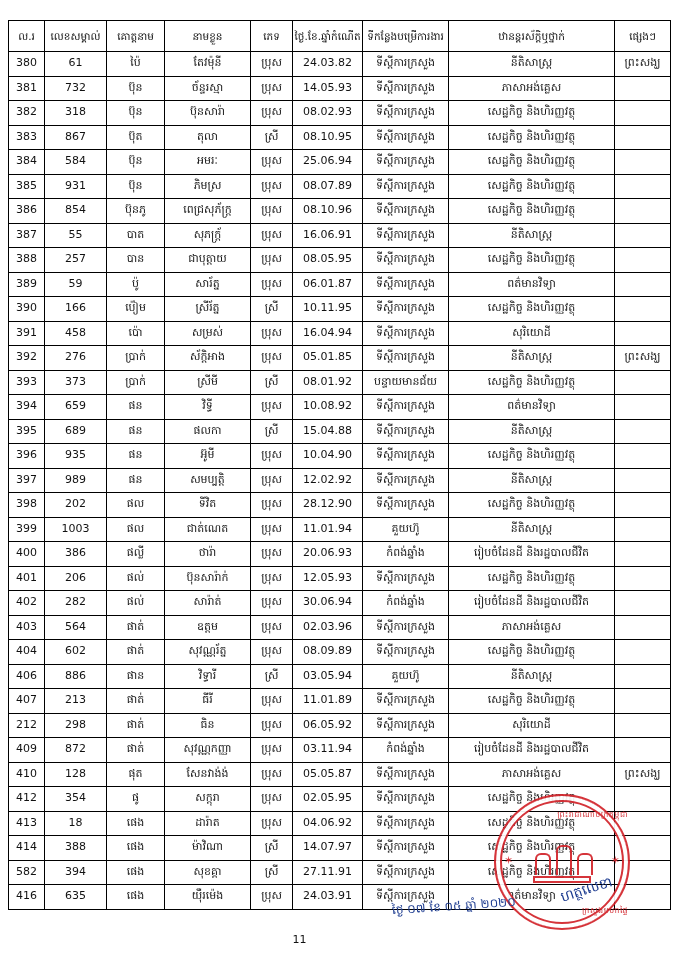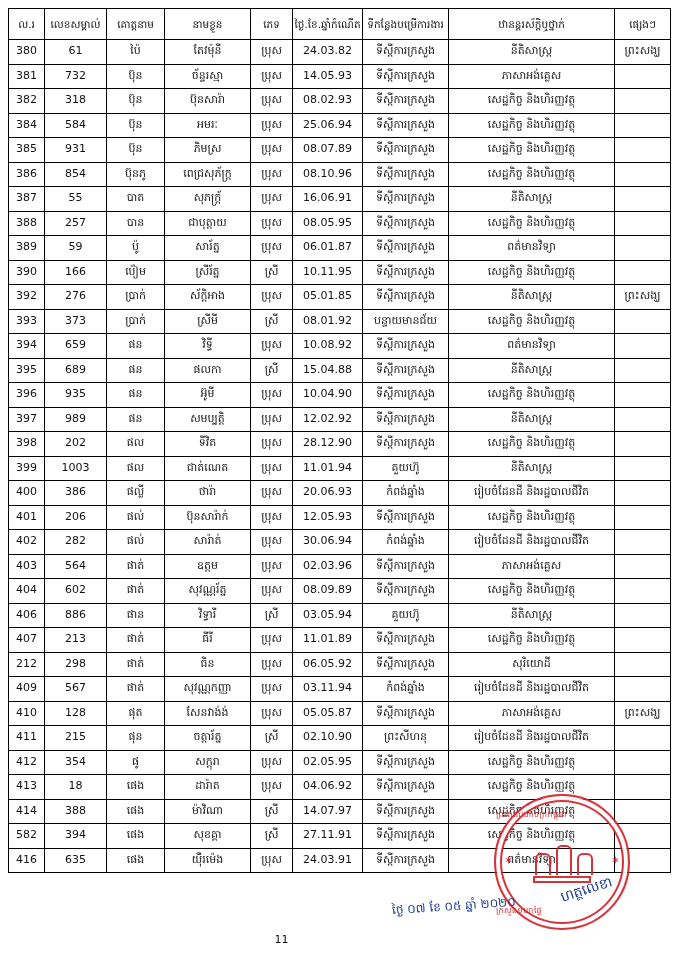--- a/index.html
+++ b/index.html
@@ -13,21 +13,21 @@
     font-family: "DejaVu Sans", "Liberation Sans", sans-serif;
     color: #111;
     position: relative;
     overflow: hidden;
   }
   .page {
     position: relative;
     width: 678px;
     height: 960px;
     box-sizing: border-box;
-    padding: 8px 8px 0 8px;
+    padding: 20px 8px 0 8px;
   }
   table.roster {
     border-collapse: collapse;
     width: 662px;
     table-layout: fixed;
     font-size: 11px;
   }
   table.roster th, table.roster td {
     border: 1px solid #000;
     padding: 1px 2px;
@@ -58,21 +58,21 @@
   col.c7 { width: 166px; }
   col.c8 { width: 56px; }
 
   td.num, td.id, td.dob { font-family: "DejaVu Sans", sans-serif; font-size: 11px; }
   td.khmer { font-size: 11px; }
   td.note { font-size: 10.5px; }
 
   .page-number {
     position: absolute;
     bottom: 14px;
-    left: 0;
+    left: 18px;
     width: 563px;
     text-align: center;
     font-size: 11px;
     color: #111;
   }
 
   
   .seal {
     position: absolute;
     left: 494px;
@@ -117,21 +117,21 @@
     width: 58px;
     height: 7px;
     border: 2px solid #d2232a;
     box-sizing: border-box;
   }
   .seal .seal-text-top,
   .seal .seal-text-bottom {
     position: absolute;
     left: 0;
     width: 132px;
-    text-align: left;
+    text-align: right;
     font-size: 8px;
     letter-spacing: 0.5px;
   }
   .seal .seal-text-top { top: 13px; }
   .seal .seal-text-bottom { bottom: 11px; }
   .seal .star-l, .seal .star-r {
     position: absolute;
     top: 58px;
     font-size: 11px;
   }
@@ -218,20 +218,31 @@
           <td class="id">318</td>
           <td class="khmer">ប៊ុន</td>
           <td class="khmer">ប៊ុនសារ៉ា</td>
           <td class="khmer">ប្រុស</td>
           <td class="dob">08.02.93</td>
           <td class="khmer">ទីស្តីការក្រសួង</td>
           <td class="khmer">សេដ្ឋកិច្ច និងហិរញ្ញវត្ថុ</td>
           <td class="note"></td>
         </tr>
         <tr>
+          <td class="num">383</td>
+          <td class="id">867</td>
+          <td class="khmer">ប៊ុត</td>
+          <td class="khmer">តុលា</td>
+          <td class="khmer">ស្រី</td>
+          <td class="dob">08.10.95</td>
+          <td class="khmer">ទីស្តីការក្រសួង</td>
+          <td class="khmer">សេដ្ឋកិច្ច និងហិរញ្ញវត្ថុ</td>
+          <td class="note"></td>
+        </tr>
+        <tr>
           <td class="num">384</td>
           <td class="id">584</td>
           <td class="khmer">ប៊ុន</td>
           <td class="khmer">អមរៈ</td>
           <td class="khmer">ប្រុស</td>
           <td class="dob">25.06.94</td>
           <td class="khmer">ទីស្តីការក្រសួង</td>
           <td class="khmer">សេដ្ឋកិច្ច និងហិរញ្ញវត្ថុ</td>
           <td class="note"></td>
         </tr>
@@ -292,20 +303,31 @@
         </tr>
         <tr>
           <td class="num">390</td>
           <td class="id">166</td>
           <td class="khmer">ប៉ៀម</td>
           <td class="khmer">ស្រីរ័ត្ន</td>
           <td class="khmer">ស្រី</td>
           <td class="dob">10.11.95</td>
           <td class="khmer">ទីស្តីការក្រសួង</td>
           <td class="khmer">សេដ្ឋកិច្ច និងហិរញ្ញវត្ថុ</td>
+          <td class="note"></td>
+        </tr>
+        <tr>
+          <td class="num">391</td>
+          <td class="id">458</td>
+          <td class="khmer">ប៉ោ</td>
+          <td class="khmer">សម្រស់</td>
+          <td class="khmer">ប្រុស</td>
+          <td class="dob">16.04.94</td>
+          <td class="khmer">ទីស្តីការក្រសួង</td>
+          <td class="khmer">សុរិយោដី</td>
           <td class="note"></td>
         </tr>
         <tr>
           <td class="num">392</td>
           <td class="id">276</td>
           <td class="khmer">ប្រាក់</td>
           <td class="khmer">ស័ក្តិអាង</td>
           <td class="khmer">ប្រុស</td>
           <td class="dob">05.01.85</td>
           <td class="khmer">ទីស្តីការក្រសួង</td>
@@ -472,50 +494,39 @@
           <td class="khmer">ផាត់</td>
           <td class="khmer">ធិន</td>
           <td class="khmer">ប្រុស</td>
           <td class="dob">06.05.92</td>
           <td class="khmer">ទីស្តីការក្រសួង</td>
           <td class="khmer">សុរិយោដី</td>
           <td class="note"></td>
         </tr>
         <tr>
           <td class="num">409</td>
-          <td class="id">567</td>
+          <td class="id">872</td>
           <td class="khmer">ផាត់</td>
           <td class="khmer">សុវណ្ណកញ្ញា</td>
           <td class="khmer">ប្រុស</td>
           <td class="dob">03.11.94</td>
           <td class="khmer">កំពង់ឆ្នាំង</td>
           <td class="khmer">រៀបចំដែនដី និងរដ្ឋបាលជីវិត</td>
           <td class="note"></td>
         </tr>
         <tr>
           <td class="num">410</td>
           <td class="id">128</td>
           <td class="khmer">ផុត</td>
           <td class="khmer">សែនវាង់ង់</td>
           <td class="khmer">ប្រុស</td>
           <td class="dob">05.05.87</td>
           <td class="khmer">ទីស្តីការក្រសួង</td>
           <td class="khmer">ភាសាអង់គ្លេស</td>
           <td class="note">ព្រះសង្ឃ</td>
-        </tr>
-        <tr>
-          <td class="num">411</td>
-          <td class="id">215</td>
-          <td class="khmer">ផុន</td>
-          <td class="khmer">ចត្តារ័ត្ន</td>
-          <td class="khmer">ស្រី</td>
-          <td class="dob">02.10.90</td>
-          <td class="khmer">ព្រះសីហនុ</td>
-          <td class="khmer">រៀបចំដែនដី និងរដ្ឋបាលជីវិត</td>
-          <td class="note"></td>
         </tr>
         <tr>
           <td class="num">412</td>
           <td class="id">354</td>
           <td class="khmer">ផូ</td>
           <td class="khmer">សក្តុរា</td>
           <td class="khmer">ប្រុស</td>
           <td class="dob">02.05.95</td>
           <td class="khmer">ទីស្តីការក្រសួង</td>
           <td class="khmer">សេដ្ឋកិច្ច និងហិរញ្ញវត្ថុ</td>

